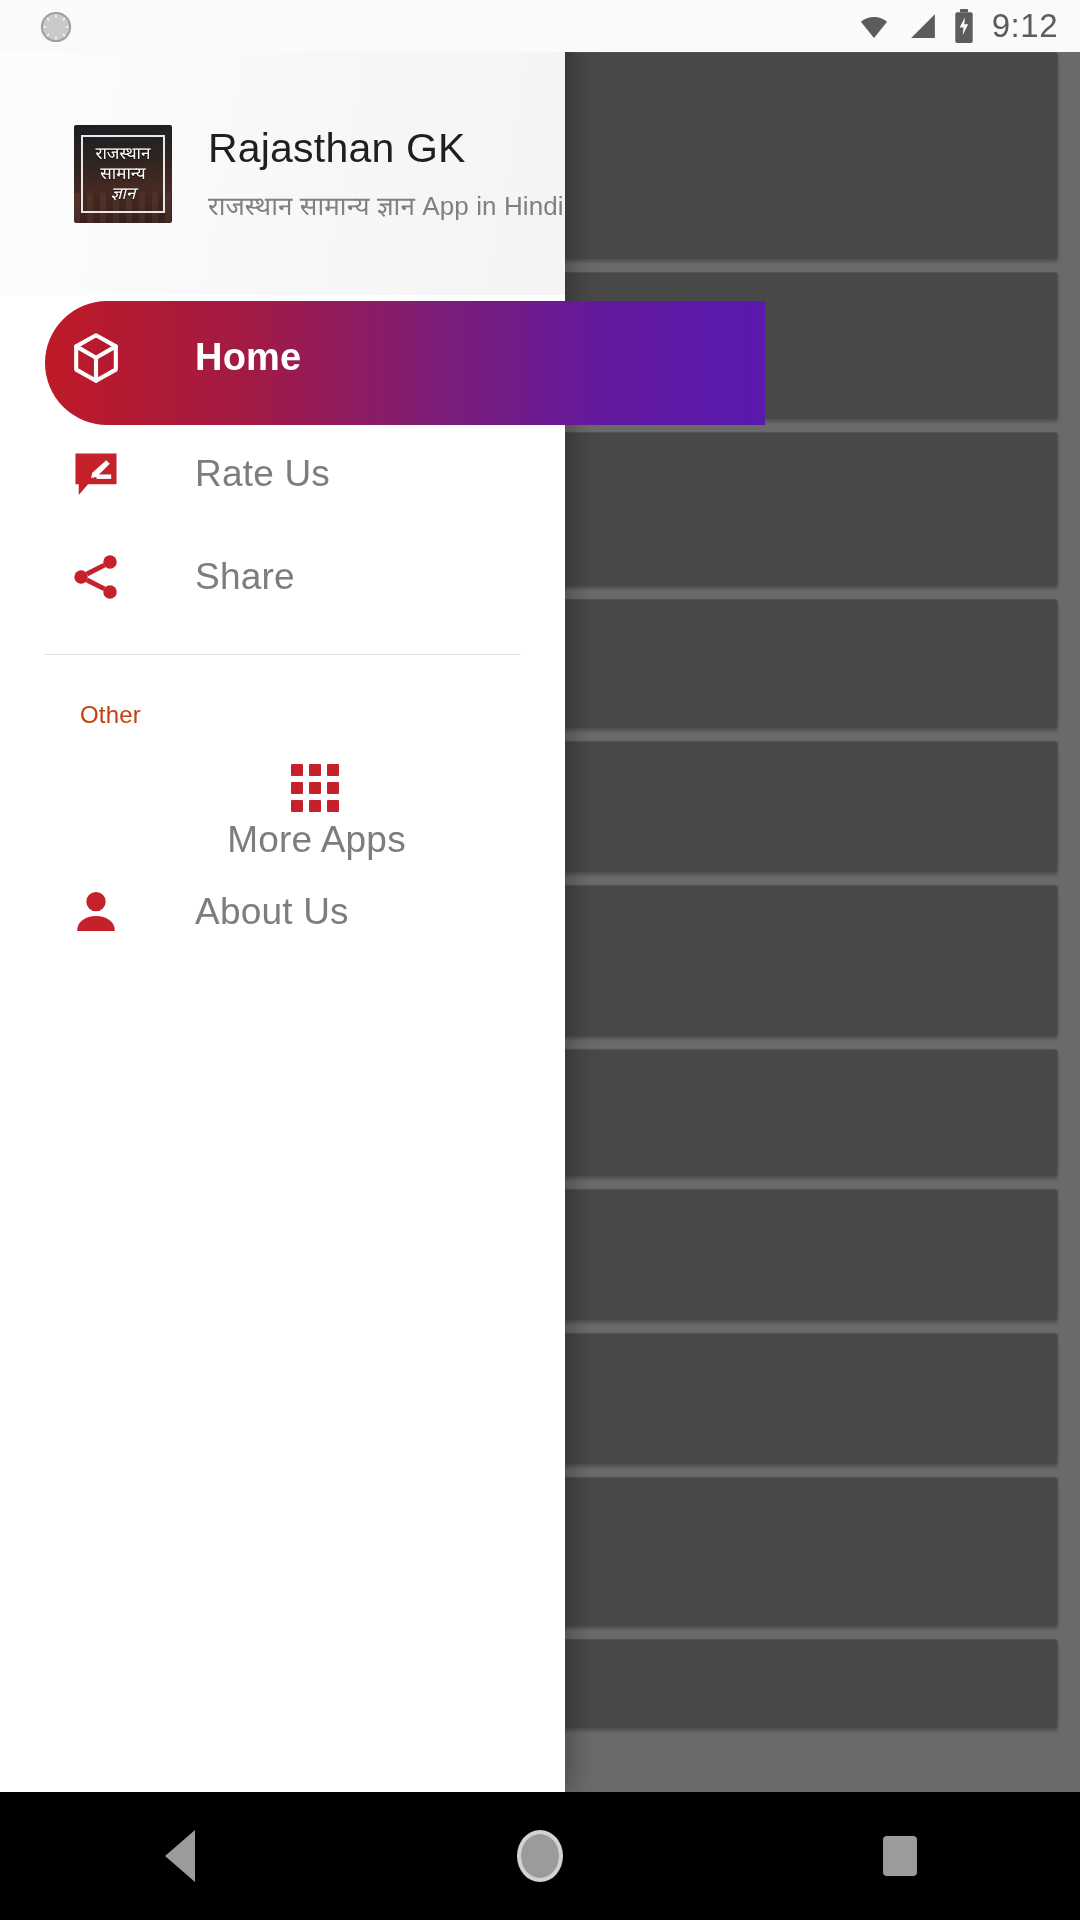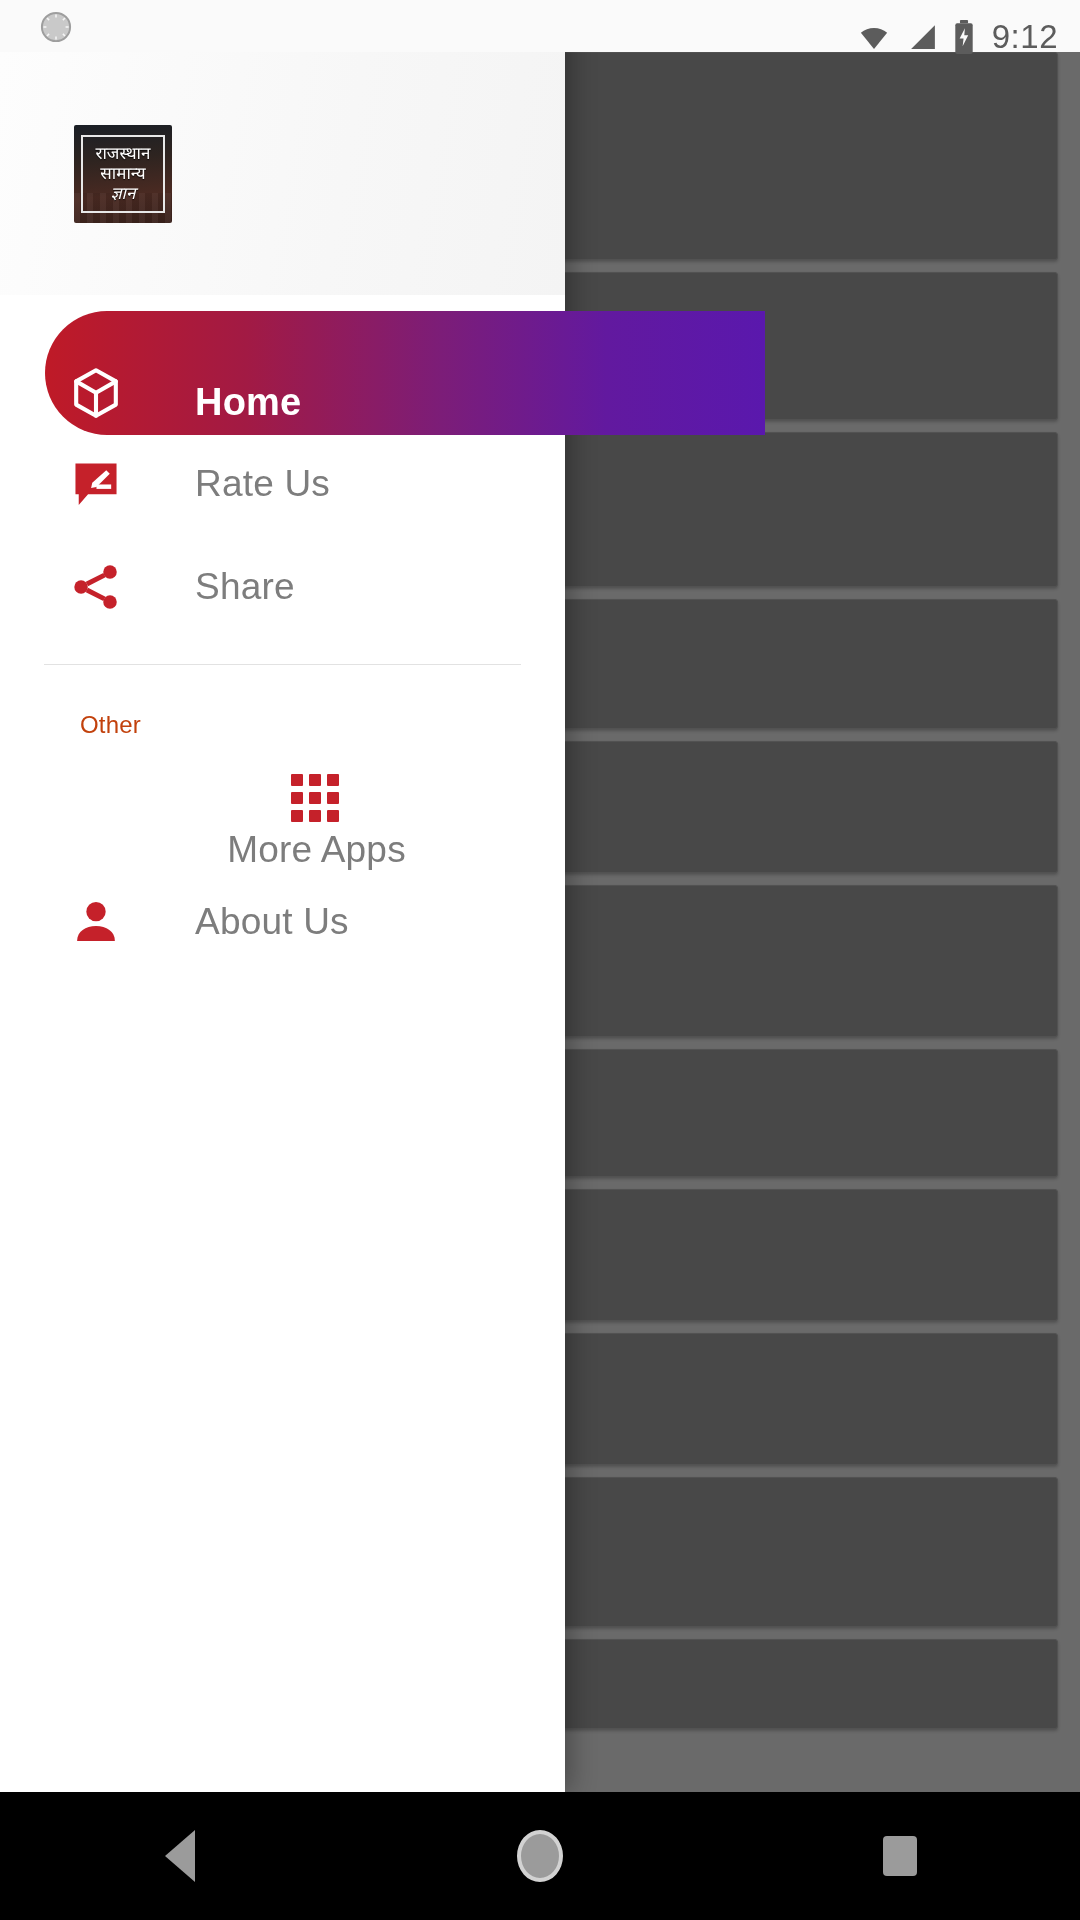--- a/index.html
+++ b/index.html
@@ -9,21 +9,21 @@
     background:#ffffff; overflow:hidden;
   }
   #screen { position:relative; width:1080px; height:1920px; overflow:hidden; background:#fff; }
 
   
   #statusbar {
     position:absolute; left:0; top:0; width:1080px; height:52px;
     background:#fafafa; z-index:60;
   }
   #statusbar .sb-right {
-    position:absolute; right:22px; top:11px; height:52px;
+    position:absolute; right:22px; top:0; height:52px;
     display:flex; align-items:center; gap:13px;
   }
   #clock-left { position:absolute; left:38px; top:9px; width:36px; height:36px; }
   .sb-time {
     font-size:33px; color:#5c5c5c; font-weight:400; letter-spacing:0.5px;
     line-height:52px; margin-left:4px;
   }
 
   
   #content {
@@ -91,22 +91,22 @@
   .nav-icon {
     width:62px; height:62px; margin-left:65px; flex:none;
     display:flex; align-items:center; justify-content:center;
   }
   .nav-label {
     margin-left:68px; font-size:37px; color:#7d7d7d; letter-spacing:0.2px;
   }
 
   
   #nav-home {
-    position:relative; height:113px; margin-top:16px;
-    display:flex; align-items:flex-end;
+    position:relative; height:113px; margin-top:6px;
+    display:flex; align-items:center;
   }
   #nav-home .pill {
     position:absolute; left:45px; top:0; width:720px; height:124px;
     background:linear-gradient(90deg,#bf1a27 0%,#a21a44 28%,#7c1d78 55%,#62199f 78%,#5a18ad 100%);
     border-radius:62px 0 0 62px;
   }
   #nav-home .nav-icon { position:relative; z-index:2; margin-left:65px; }
   #nav-home .nav-label {
     position:relative; z-index:2; color:#ffffff; font-weight:700; font-size:38px;
     margin-left:68px;
@@ -182,20 +182,24 @@
   <div id="drawer">
 
     <div id="drawer-header">
       <div id="app-icon">
         <div class="arches"></div>
         <div class="frame">
           <div class="ln l1">राजस्थान</div>
           <div class="ln l2">सामान्य</div>
           <div class="ln l3">ज्ञान</div>
         </div>
+      </div>
+      <div id="header-texts">
+        <div id="app-title">Rajasthan GK</div>
+        <div id="app-subtitle">राजस्थान सामान्य ज्ञान App in Hindi</div>
       </div>
     </div>
 
     <div id="drawer-items">
 
       <div id="nav-home" class="nav-item">
         <div class="pill"></div>
         <div class="nav-icon ic-cube">
           <svg width="58" height="58" viewBox="0 0 24 24" fill="none" stroke="#ffffff" stroke-width="1.7" stroke-linejoin="round" stroke-linecap="round">
             <path d="M12 2.6 20.2 7.2v9.6L12 21.4 3.8 16.8V7.2z"></path>

